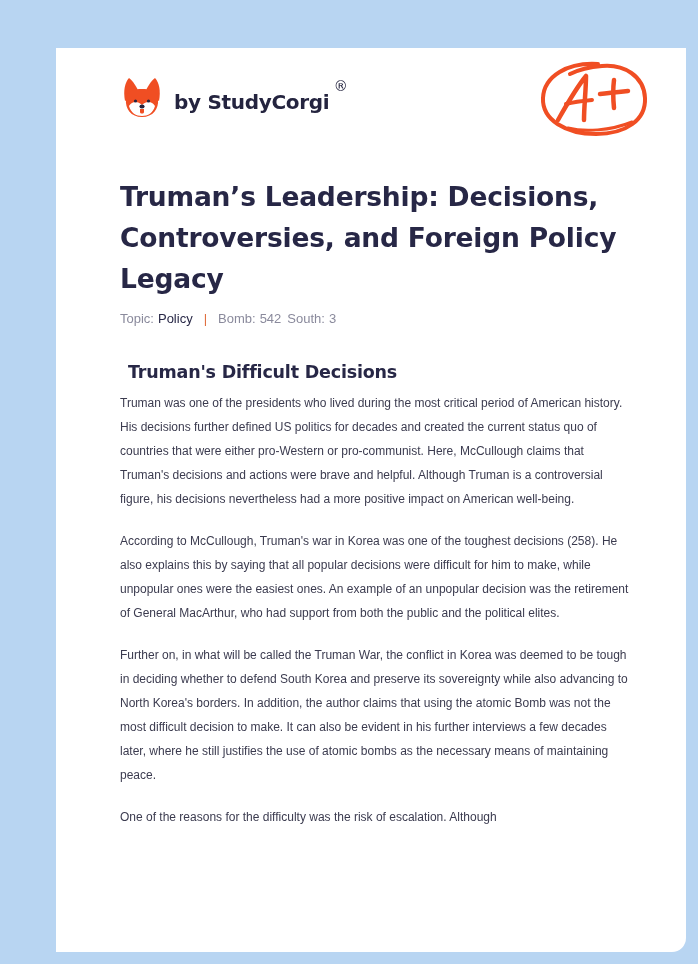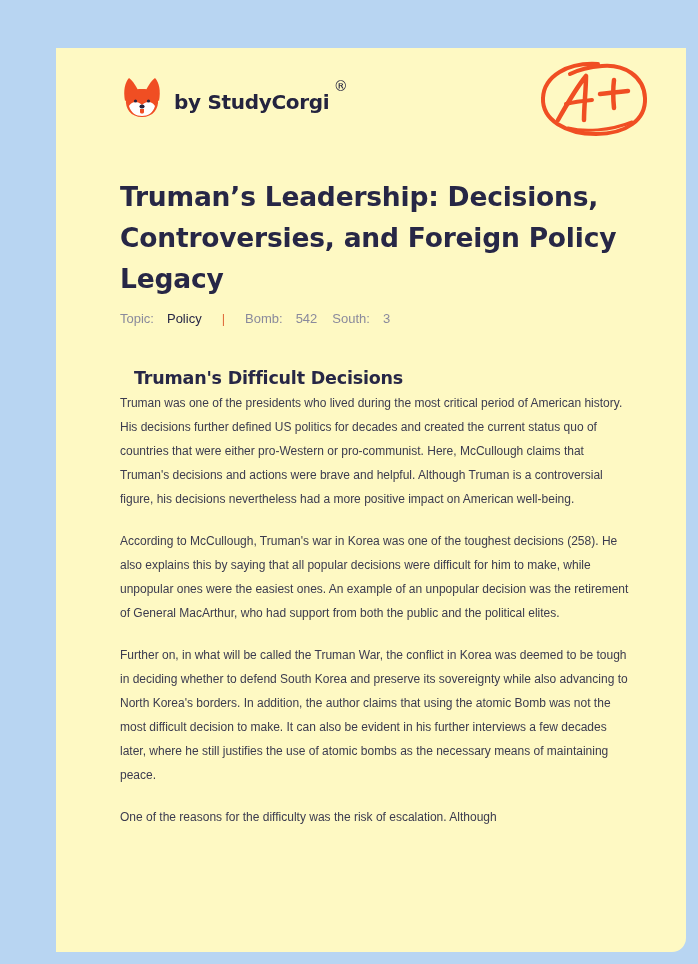--- a/index.html
+++ b/index.html
@@ -13,21 +13,21 @@
       position: relative;
       overflow: hidden;
       font-family: "Liberation Sans", sans-serif;
     }
     .card {
       position: absolute;
       left: 56px;
       top: 48px;
       width: 630px;
       height: 904px;
-      background: #fef9c3;
+      background: #ffffff;
       border-bottom-right-radius: 14px;
       overflow: hidden;
     }
     .logo {
       position: absolute;
       left: 66px;
       top: 27px;
       display: flex;
       align-items: center;
       height: 48px;
@@ -78,38 +78,37 @@
     .meta {
       position: absolute;
       left: 64px;
       top: 263px;
       font-family: "Liberation Sans", sans-serif;
       font-size: 13px;
       color: #8a8a9c;
       display: flex;
       align-items: center;
       white-space: pre;
-      gap: 9px;
     }
     .meta .topic-value {
       color: #272746;
       margin-left: 4px;
     }
     .meta .sep {
       color: #e06c3c;
       margin: 0 11px;
     }
     .meta .pages {
       margin-left: 6px;
     }
     .section-heading {
       position: absolute;
       left: 64px;
       top: 306px;
-      margin: 14px;
+      margin: 8px;
       font-family: "DejaVu Sans", sans-serif;
       font-weight: bold;
       font-size: 17.5px;
       color: #272746;
       letter-spacing: -0.2px;
     }
     .body {
       position: absolute;
       left: 64px;
       top: 343px;

